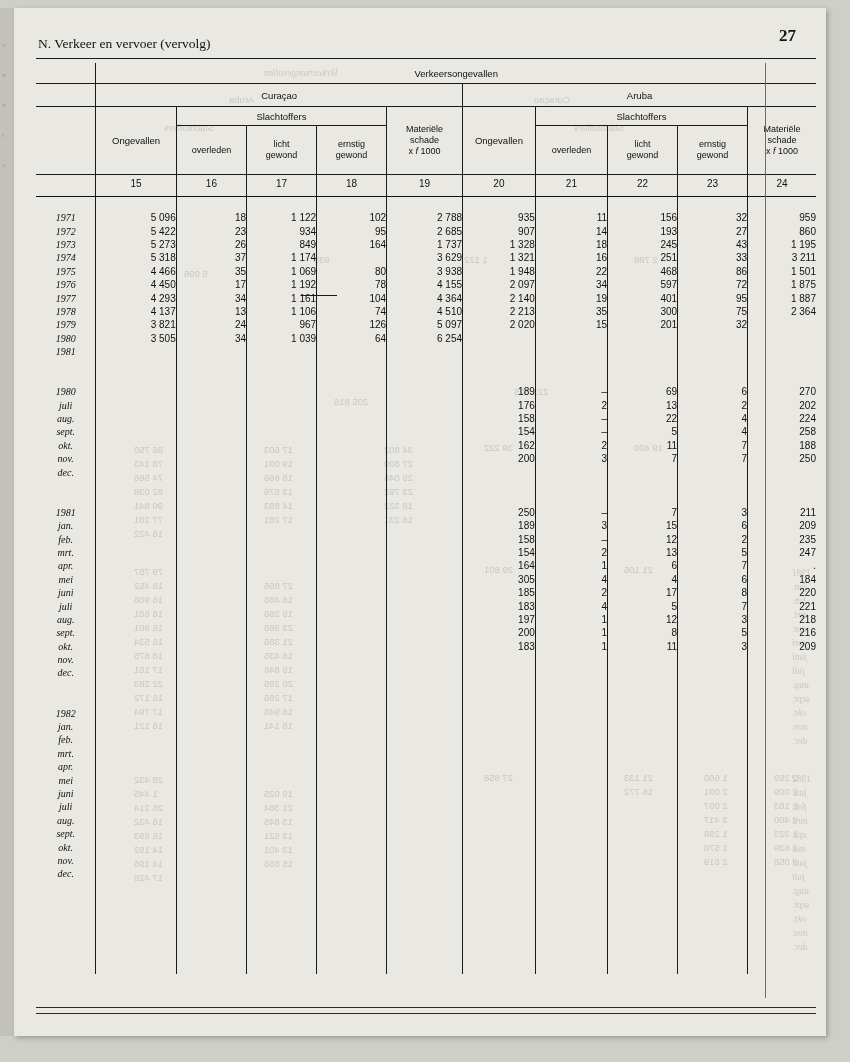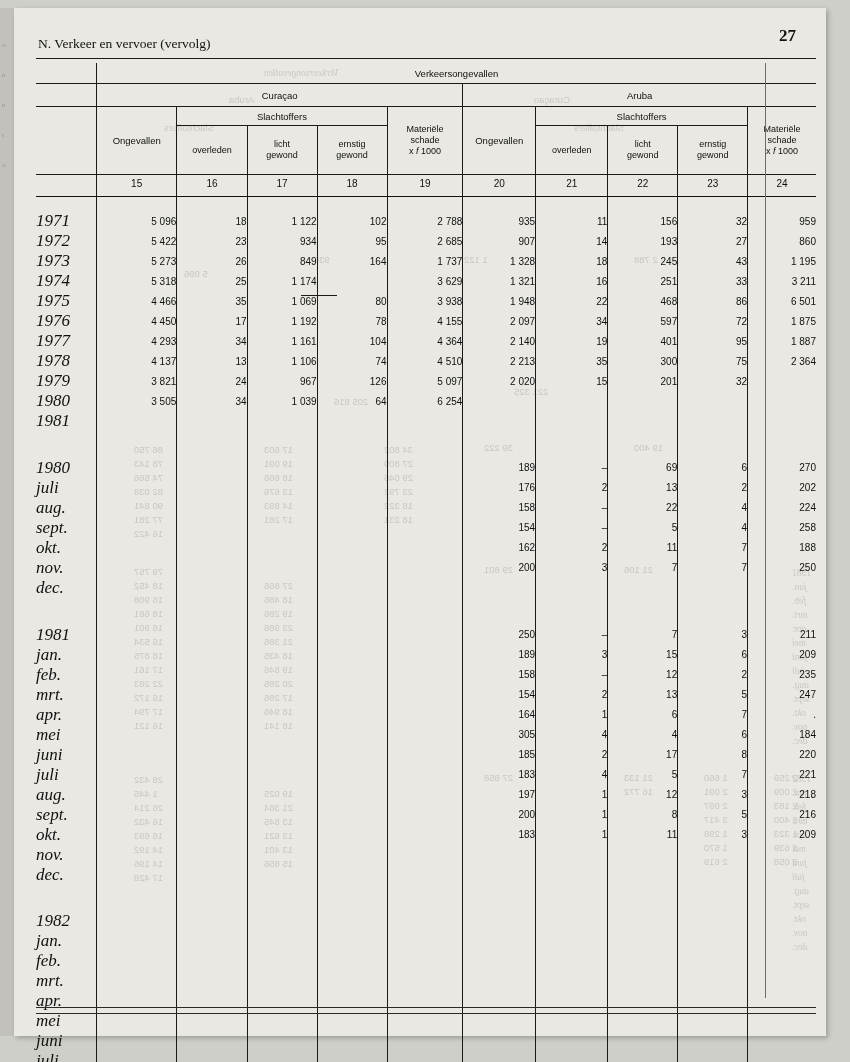--- a/index.html
+++ b/index.html
@@ -92,23 +92,23 @@
   .thickb { border-bottom: 1.6px solid #111; }
 
   .colnum td {
     text-align: center;
     font-size: 10px;
     height: 17px;
   }
   .yearcell {
     font-family: "Liberation Serif", serif;
     font-style: italic;
-    font-size: 17px;
+    font-size: 10px;
     padding-left: 6px;
-    text-align: left;
+    text-align: center;
     white-space: nowrap;
   }
   .num {
     text-align: right;
     padding-right: 9px;
     font-family: "Liberation Sans", sans-serif;
     font-size: 10px;
     white-space: nowrap;
   }
   .datarow td { height: 13.4px; }
@@ -424,42 +424,42 @@
             <td class="num bl">1 737</td>
             <td class="num bl">1 328</td>
             <td class="num bl">18</td>
             <td class="num bl">245</td>
             <td class="num bl">43</td>
             <td class="num bl">1 195</td>
           </tr>
           <tr class="datarow">
             <td class="yearcell">1974</td>
             <td class="num bl">5 318</td>
-            <td class="num bl">25</td>
+            <td class="num bl">37</td>
             <td class="num bl">1 174</td>
             <td class="num bl"></td>
             <td class="num bl">3 629</td>
             <td class="num bl">1 321</td>
             <td class="num bl">16</td>
             <td class="num bl">251</td>
             <td class="num bl">33</td>
             <td class="num bl">3 211</td>
           </tr>
           <tr class="datarow">
             <td class="yearcell">1975</td>
             <td class="num bl">4 466</td>
             <td class="num bl">35</td>
             <td class="num bl">1 069</td>
             <td class="num bl">80</td>
             <td class="num bl">3 938</td>
             <td class="num bl">1 948</td>
             <td class="num bl">22</td>
             <td class="num bl">468</td>
             <td class="num bl">86</td>
-            <td class="num bl">6 501</td>
+            <td class="num bl">1 501</td>
           </tr>
           <tr class="datarow">
             <td class="yearcell">1976</td>
             <td class="num bl">4 450</td>
             <td class="num bl">17</td>
             <td class="num bl">1 192</td>
             <td class="num bl">78</td>
             <td class="num bl">4 155</td>
             <td class="num bl">2 097</td>
             <td class="num bl">34</td>

